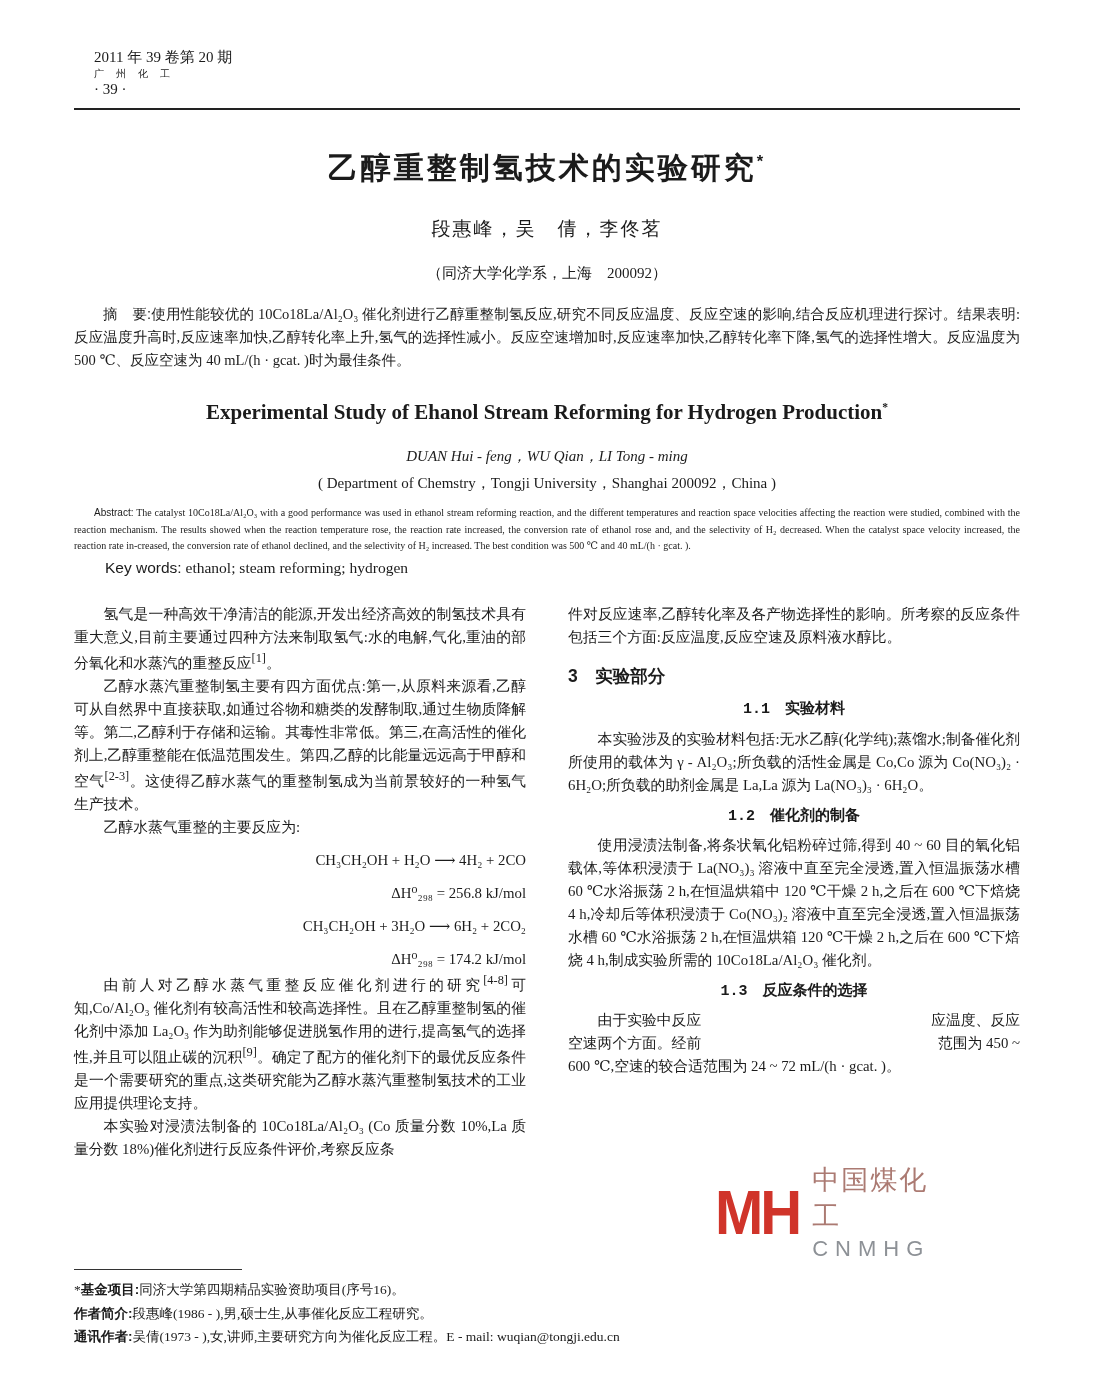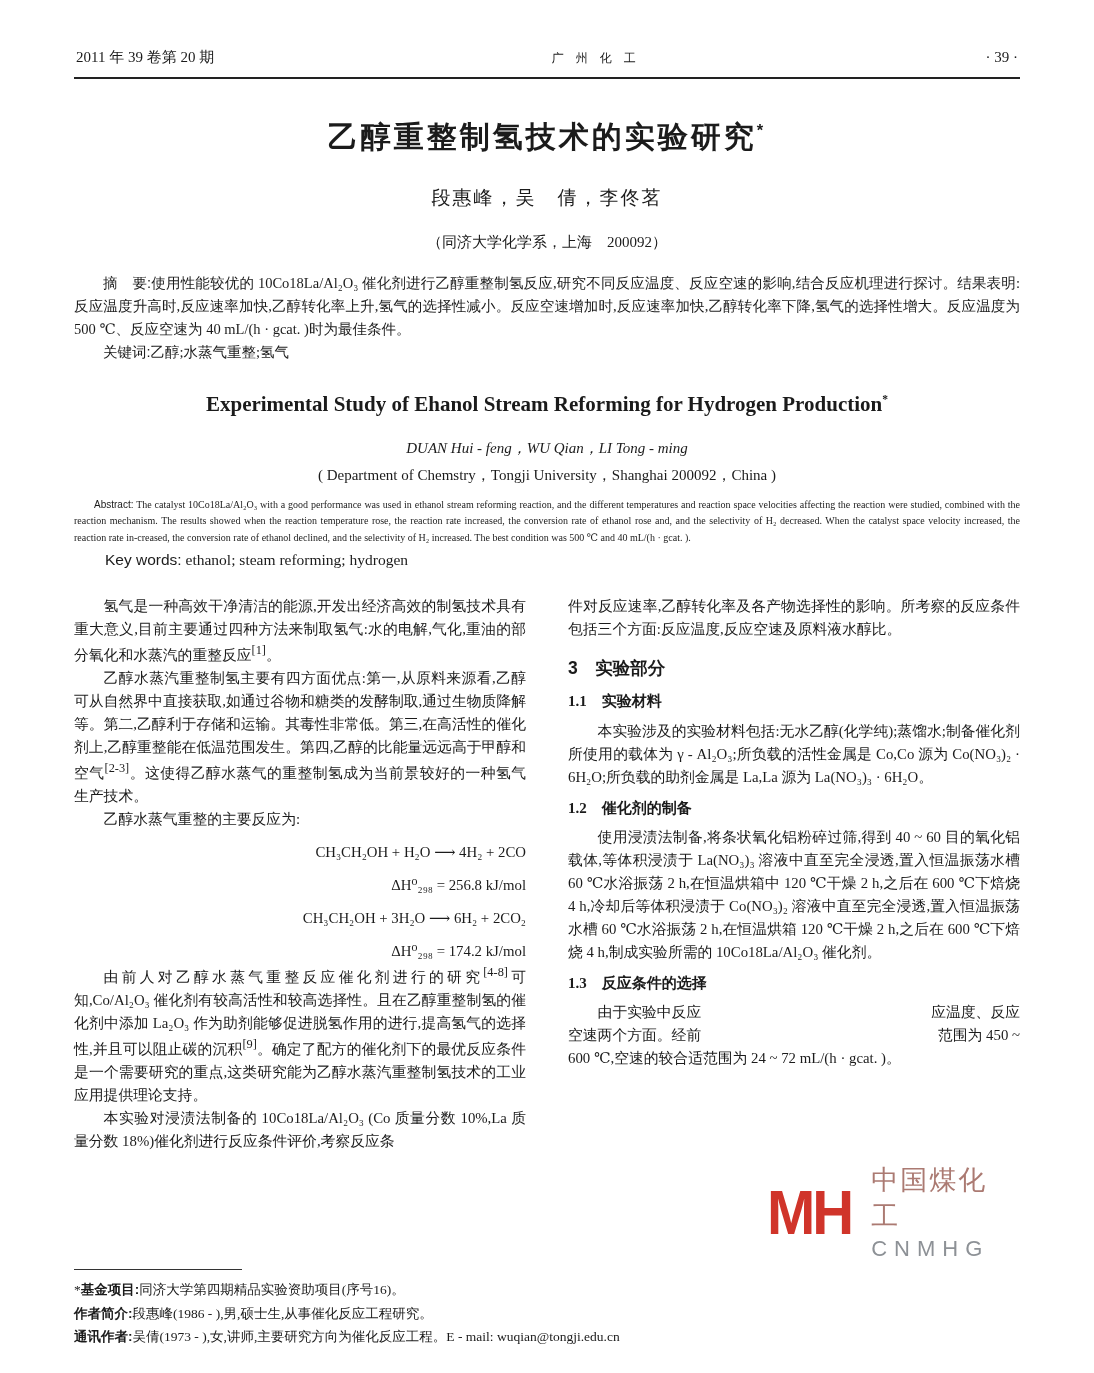--- a/index.html
+++ b/index.html
@@ -11,23 +11,23 @@
     color:#1b1b1b;
   }
   .page {
     width:100%; height:100%;
     padding:48px 74px 24px;
     display:flex; flex-direction:column;
   }
   
   .page-header {
     display:flex; justify-content:space-between; align-items:baseline;
-    font-size:15px; padding:0 2px 10px; border-bottom:2px solid #222;
+    font-size:15px; padding:0 2px 10px; border-bottom:2px solid #222;flex-direction:column;
   }
-  .journal-name { letter-spacing:12px; font-size:12px; }
+  .journal-name { letter-spacing:12px; font-size:10px;margin-left:18px; }
   
   .title-cn {
     margin-top:40px; text-align:center;
     font-family:"Liberation Sans","DejaVu Sans",sans-serif;
     font-size:30px; font-weight:bold; letter-spacing:3px; line-height:1.2;
   }
   .title-cn sup, .title-en sup { font-size:0.55em; }
   .authors-cn { margin-top:30px; text-align:center; font-size:19px; letter-spacing:2px; }
   .affil-cn { margin-top:22px; text-align:center; font-size:15px; }
   .abs-cn {
@@ -50,30 +50,30 @@
   }
   .col { flex:1; min-width:0; }
   .col p { text-indent:2em; }
   .col p.noindent { text-indent:0; }
   .equation { text-align:right; text-indent:0;margin-top:10px; }
   .sec {
     font-family:"Liberation Sans","DejaVu Sans",sans-serif;
     font-size:17.5px; font-weight:bold; margin:14px 0 8px; text-align:left;
   }
   .subsec {
-    font-family:Liberation Serif, serif;
-    font-size:15px; font-weight:bold; margin:8px 0 6px; text-align:left;
+    font-family:Liberation Mono, monospace;
+    font-size:15px; font-weight:bold; margin:8px 0 6px; text-align:center;
   }
   .p9line { display:flex; justify-content:space-between; white-space:nowrap; }
   .p9line .ind { padding-left:2em; }
   
   .watermark {
-    position:absolute; left:763px; top:1168px;
+    position:absolute; left:711px; top:1168px;
     width:244px; height:88px; background:#ffffff;
-    display:flex; align-items:center; gap:20px; padding:2px 4px;
+    display:flex; align-items:center; gap:13px; padding:2px 4px;
   }
   .wm-logo {
     font-family:"Liberation Sans","DejaVu Sans",sans-serif;
     font-size:58px; font-weight:900; line-height:0.95;
     color:#d0342a; letter-spacing:-3px; transform:scaleY(1.08);
   }
   .wm-col { display:flex; flex-direction:column; justify-content:center; }
   .wm-name {
     font-size:27px; color:#ab7a72; letter-spacing:2px;
     font-family:"Liberation Sans","DejaVu Sans",sans-serif;
@@ -97,21 +97,20 @@
     <span class="journal-name">广州化工</span>
     <span>· 39 ·</span>
   </header>
 
   <h1 class="title-cn"><span>乙醇重整制氢技术的实验研究</span><sup>*</sup></h1>
 
   <div class="authors-cn">段惠峰，吴　倩，李佟茗</div>
   <div class="affil-cn">（同济大学化学系，上海　200092）</div>
 
   <p class="abs-cn"><b>摘　要:</b><span>使用性能较优的 10Co18La/Al₂O₃ 催化剂进行乙醇重整制氢反应,研究不同反应温度、反应空速的影响,结合反应机理进行探讨。结果表明:反应温度升高时,反应速率加快,乙醇转化率上升,氢气的选择性减小。反应空速增加时,反应速率加快,乙醇转化率下降,氢气的选择性增大。反应温度为 500 ℃、反应空速为 40 mL/(h · gcat. )时为最佳条件。</span></p>
-  <p class="kw-cn"><b>关键词:</b><span>乙醇;水蒸气重整;氢气</span></p>
 
   <h2 class="title-en"><span>Experimental Study of Ehanol Stream Reforming for Hydrogen Production</span><sup>*</sup></h2>
 
   <div class="authors-en">DUAN Hui - feng，WU Qian，LI Tong - ming</div>
   <div class="affil-en">( Department of Chemstry，Tongji University，Shanghai 200092，China )</div>
 
   <p class="abs-en"><b>Abstract:</b> <span>The catalyst 10Co18La/Al₂O₃ with a good performance was used in ethanol stream reforming reaction, and the different temperatures and reaction space velocities affecting the reaction were studied, combined with the reaction mechanism. The results showed when the reaction temperature rose, the reaction rate increased, the conversion rate of ethanol rose and, and the selectivity of H₂ decreased. When the catalyst space velocity increased, the reaction rate in-creased, the conversion rate of ethanol declined, and the selectivity of H₂ increased. The best condition was 500 ℃ and 40 mL/(h · gcat. ).</span></p>
   <p class="kw-en"><b>Key words:</b> <span>ethanol; steam reforming; hydrogen</span></p>
 
   <div class="columns">

